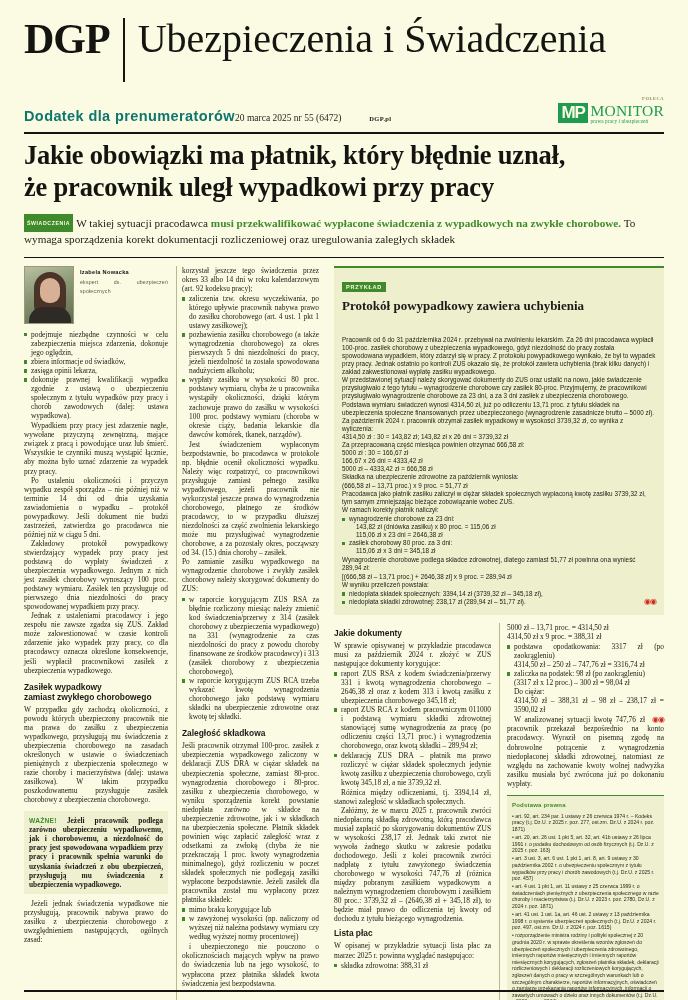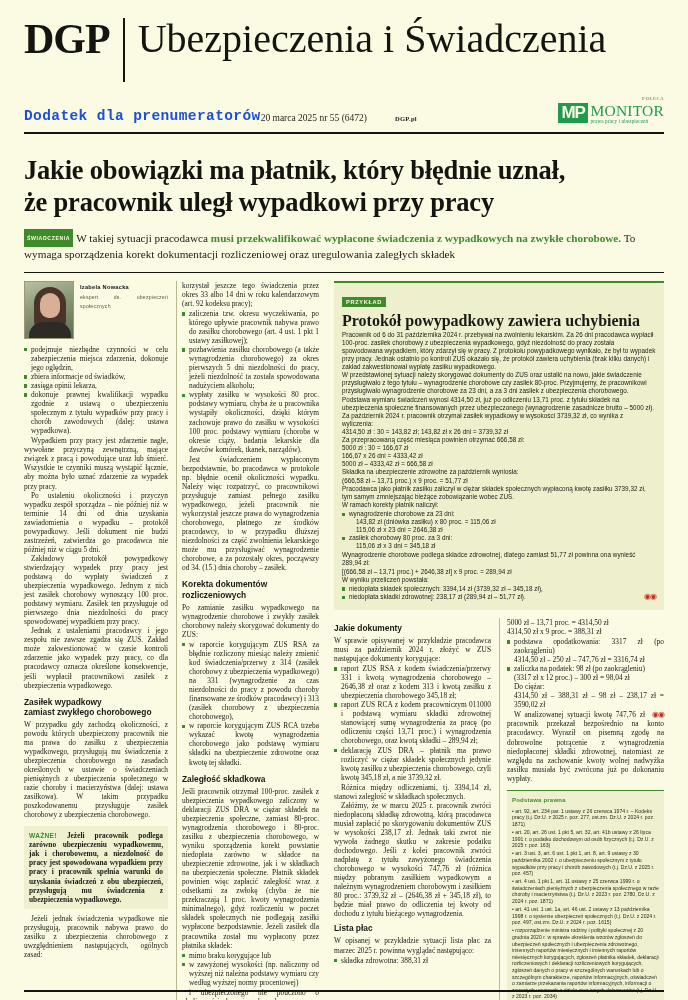--- a/index.html
+++ b/index.html
@@ -20,22 +20,22 @@
     letter-spacing: -1px; color: #141410;
   }
   .mast-rule { width: 2px; background: #141410; margin: 0 13px; height: 64px; }
   .mast-title {
     font-family: "Liberation Serif", serif;
     font-size: 40px; line-height: 1; color: #141410;
     white-space: nowrap; padding-top: 1px;
   }
   .sub-row { display: flex; align-items: flex-end; margin-top: 14px; }
   .sub-dodatek {
-    font-family: Liberation Mono, monospace; font-weight: bold;
-    font-size: 14.5px; letter-spacing: .4px; color: #1d4ed8;
+    font-family: Liberation Sans, sans-serif; font-weight: bold;
+    font-size: 14.5px; letter-spacing: .4px; color: #0f766e;
   }
   .sub-date { font-size: 9.5px; margin-bottom: 1px; color: #25251d; }
   .sub-site { font-size: 6.5px; font-weight: bold; margin-left: 28px; margin-bottom: 2px; letter-spacing: .3px; }
   .mast-promo { margin-left: auto; text-align: right; }
   .promo-kicker { font-size: 4.4px; font-weight: bold; letter-spacing: .6px; color: #8a8a5c; margin-bottom: 2px; }
   .promo-logo { display: flex; align-items: flex-start; }
   .promo-mp {
     background: #1f9a4e; color: #fbfbe3; font-weight: bold;
     font-size: 17px; line-height: 17px; padding: 1px 3px 2px 3px;
     font-family: "Liberation Sans", sans-serif; letter-spacing: -1.2px;
@@ -44,21 +44,21 @@
   .promo-monitor {
     font-size: 15.5px; line-height: 15px; color: #1f9a4e;
     font-family: "Liberation Serif", serif; letter-spacing: .2px;
   }
   .promo-sub { font-size: 5.2px; color: #1f9a4e; letter-spacing: .1px; }
   .mast-hr { border-top: 2.5px solid #141410; margin-top: 8px; }
 
   
   .headline {
     font-family: "Liberation Serif", serif;
-    font-size: 26.5px; line-height: 32px; margin-top: 20px;
+    font-size: 26.5px; line-height: 32px; margin-top: 5px;
     color: #141410; letter-spacing: -.2px;
   }
   .lead { margin-top: 11px; font-size: 11.2px; line-height: 14.4px; color: #1a1a16; }
   .tag-swiadczenia {
     display: inline-block; background: #3f8a2b; color: #fbfbe3;
     font-family: "Liberation Sans", sans-serif; font-weight: bold;
     font-size: 5.2px; letter-spacing: .6px; padding: 2px 3px 2px 3px;
     vertical-align: 2px; margin-right: 3px;
   }
   .lead .hl { color: #3f8a2b; font-weight: bold; }
@@ -132,21 +132,21 @@
     background: #eef0cd; border-top: 2px solid #3f8a2b;
     padding: 7px 8px 8px 8px; margin-bottom: 8px;
   }
   .przyklad-tag {
     display: inline-block; background: #3f8a2b; color: #fbfbe3;
     font-family: "Liberation Sans", sans-serif; font-weight: bold;
     font-size: 5.6px; letter-spacing: .7px; padding: 2px 4px;
   }
   .example-title {
     font-family: "Liberation Serif", serif; font-weight: bold;
-    font-size: 16px; line-height: 14px; margin: 6px 0 3px 0;
+    font-size: 13px; line-height: 14px; margin: 6px 0 23px 0;
   }
   .example-box p, .example-box li {
     font-family: "Liberation Sans", sans-serif;
     font-size: 6.3px; line-height: 8.1px; text-align: left;
     text-indent: 0; letter-spacing: .05px;
   }
   .example-box ul.bl > li::before { top: 2.7px; width: 3.2px; height: 3.2px; }
   .example-box .ind { padding-left: 7px; }
   .eyes { float: right; color: #cf2a1f; font-size: 8px; letter-spacing: -1px; }
 
@@ -258,24 +258,20 @@
 
     <div class="col col-2">
       <p class="noind">korzystał jeszcze tego świadczenia przez okres 33 albo 14 dni w roku kalendarzowym (art. 92 kodeksu pracy);</p>
       <ul class="bl">
         <li>zaliczenia tzw. okresu wyczekiwania, po którego upływie pracownik nabywa prawo do zasiłku chorobowego (art. 4 ust. 1 pkt 1 ustawy zasiłkowej);</li>
         <li>pozbawienia zasiłku chorobowego (a także wynagrodzenia chorobowego) za okres pierwszych 5 dni niezdolności do pracy, jeżeli niezdolność ta została spowodowana nadużyciem alkoholu;</li>
         <li>wypłaty zasiłku w wysokości 80 proc. podstawy wymiaru, chyba że u pracownika wystąpiły okoliczności, dzięki którym zachowuje prawo do zasiłku w wysokości 100 proc. podstawy wymiaru (choroba w okresie ciąży, badania lekarskie dla dawców komórek, tkanek, narządów).</li>
       </ul>
       <p>Jest świadczeniem wypłaconym bezpodstawnie, bo pracodawca w protokole np. błędnie ocenił okoliczności wypadku. Należy więc rozpatrzyć, co pracownikowi przysługuje zamiast pełnego zasiłku wypadkowego, jeżeli pracownik nie wykorzystał jeszcze prawa do wynagrodzenia chorobowego, płatnego ze środków pracodawcy, to w przypadku dłuższej niezdolności za część zwolnienia lekarskiego może mu przysługiwać wynagrodzenie chorobowe, a za pozostały okres, począwszy od 34. (15.) dnia choroby – zasiłek.</p>
 
-      <h3>
-        <span>Korekta dokumentów</span><br>
-        <span>rozliczeniowych</span>
-      </h3>
       <p class="noind">Po zamianie zasiłku wypadkowego na wynagrodzenie chorobowe i zwykły zasiłek chorobowy należy skorygować dokumenty do ZUS:</p>
       <ul class="bl">
         <li>w raporcie korygującym ZUS RSA za błędnie rozliczony miesiąc należy zmienić kod świadczenia/przerwy z 314 (zasiłek chorobowy z ubezpieczenia wypadkowego) na 331 (wynagrodzenie za czas niezdolności do pracy z powodu choroby finansowane ze środków pracodawcy) i 313 (zasiłek chorobowy z ubezpieczenia chorobowego),</li>
         <li>w raporcie korygującym ZUS RCA trzeba wykazać kwotę wynagrodzenia chorobowego jako podstawę wymiaru składki na ubezpieczenie zdrowotne oraz kwotę tej składki.</li>
       </ul>
 
       <h3>Zaległość składkowa</h3>
       <p class="noind">Jeśli pracownik otrzymał 100-proc. zasiłek z ubezpieczenia wypadkowego zaliczony w deklaracji ZUS DRA w ciężar składek na ubezpieczenia społeczne, zamiast 80-proc. wynagrodzenia chorobowego i 80-proc. zasiłku z ubezpieczenia chorobowego, w wyniku sporządzenia korekt powstanie niedopłata zarówno w składce na ubezpieczenie zdrowotne, jak i w składkach na ubezpieczenia społeczne. Płatnik składek powinien więc zapłacić zaległość wraz z odsetkami za zwłokę (chyba że nie przekraczają 1 proc. kwoty wynagrodzenia minimalnego), gdyż rozliczeniu w poczet składek społecznych nie podlegają zasiłki wypłacone bezpodstawnie. Jeżeli zasiłek dla pracownika został mu wypłacony przez płatnika składek:</p>
       <ul class="bl">
         <li>mimo braku korygujące lub</li>

